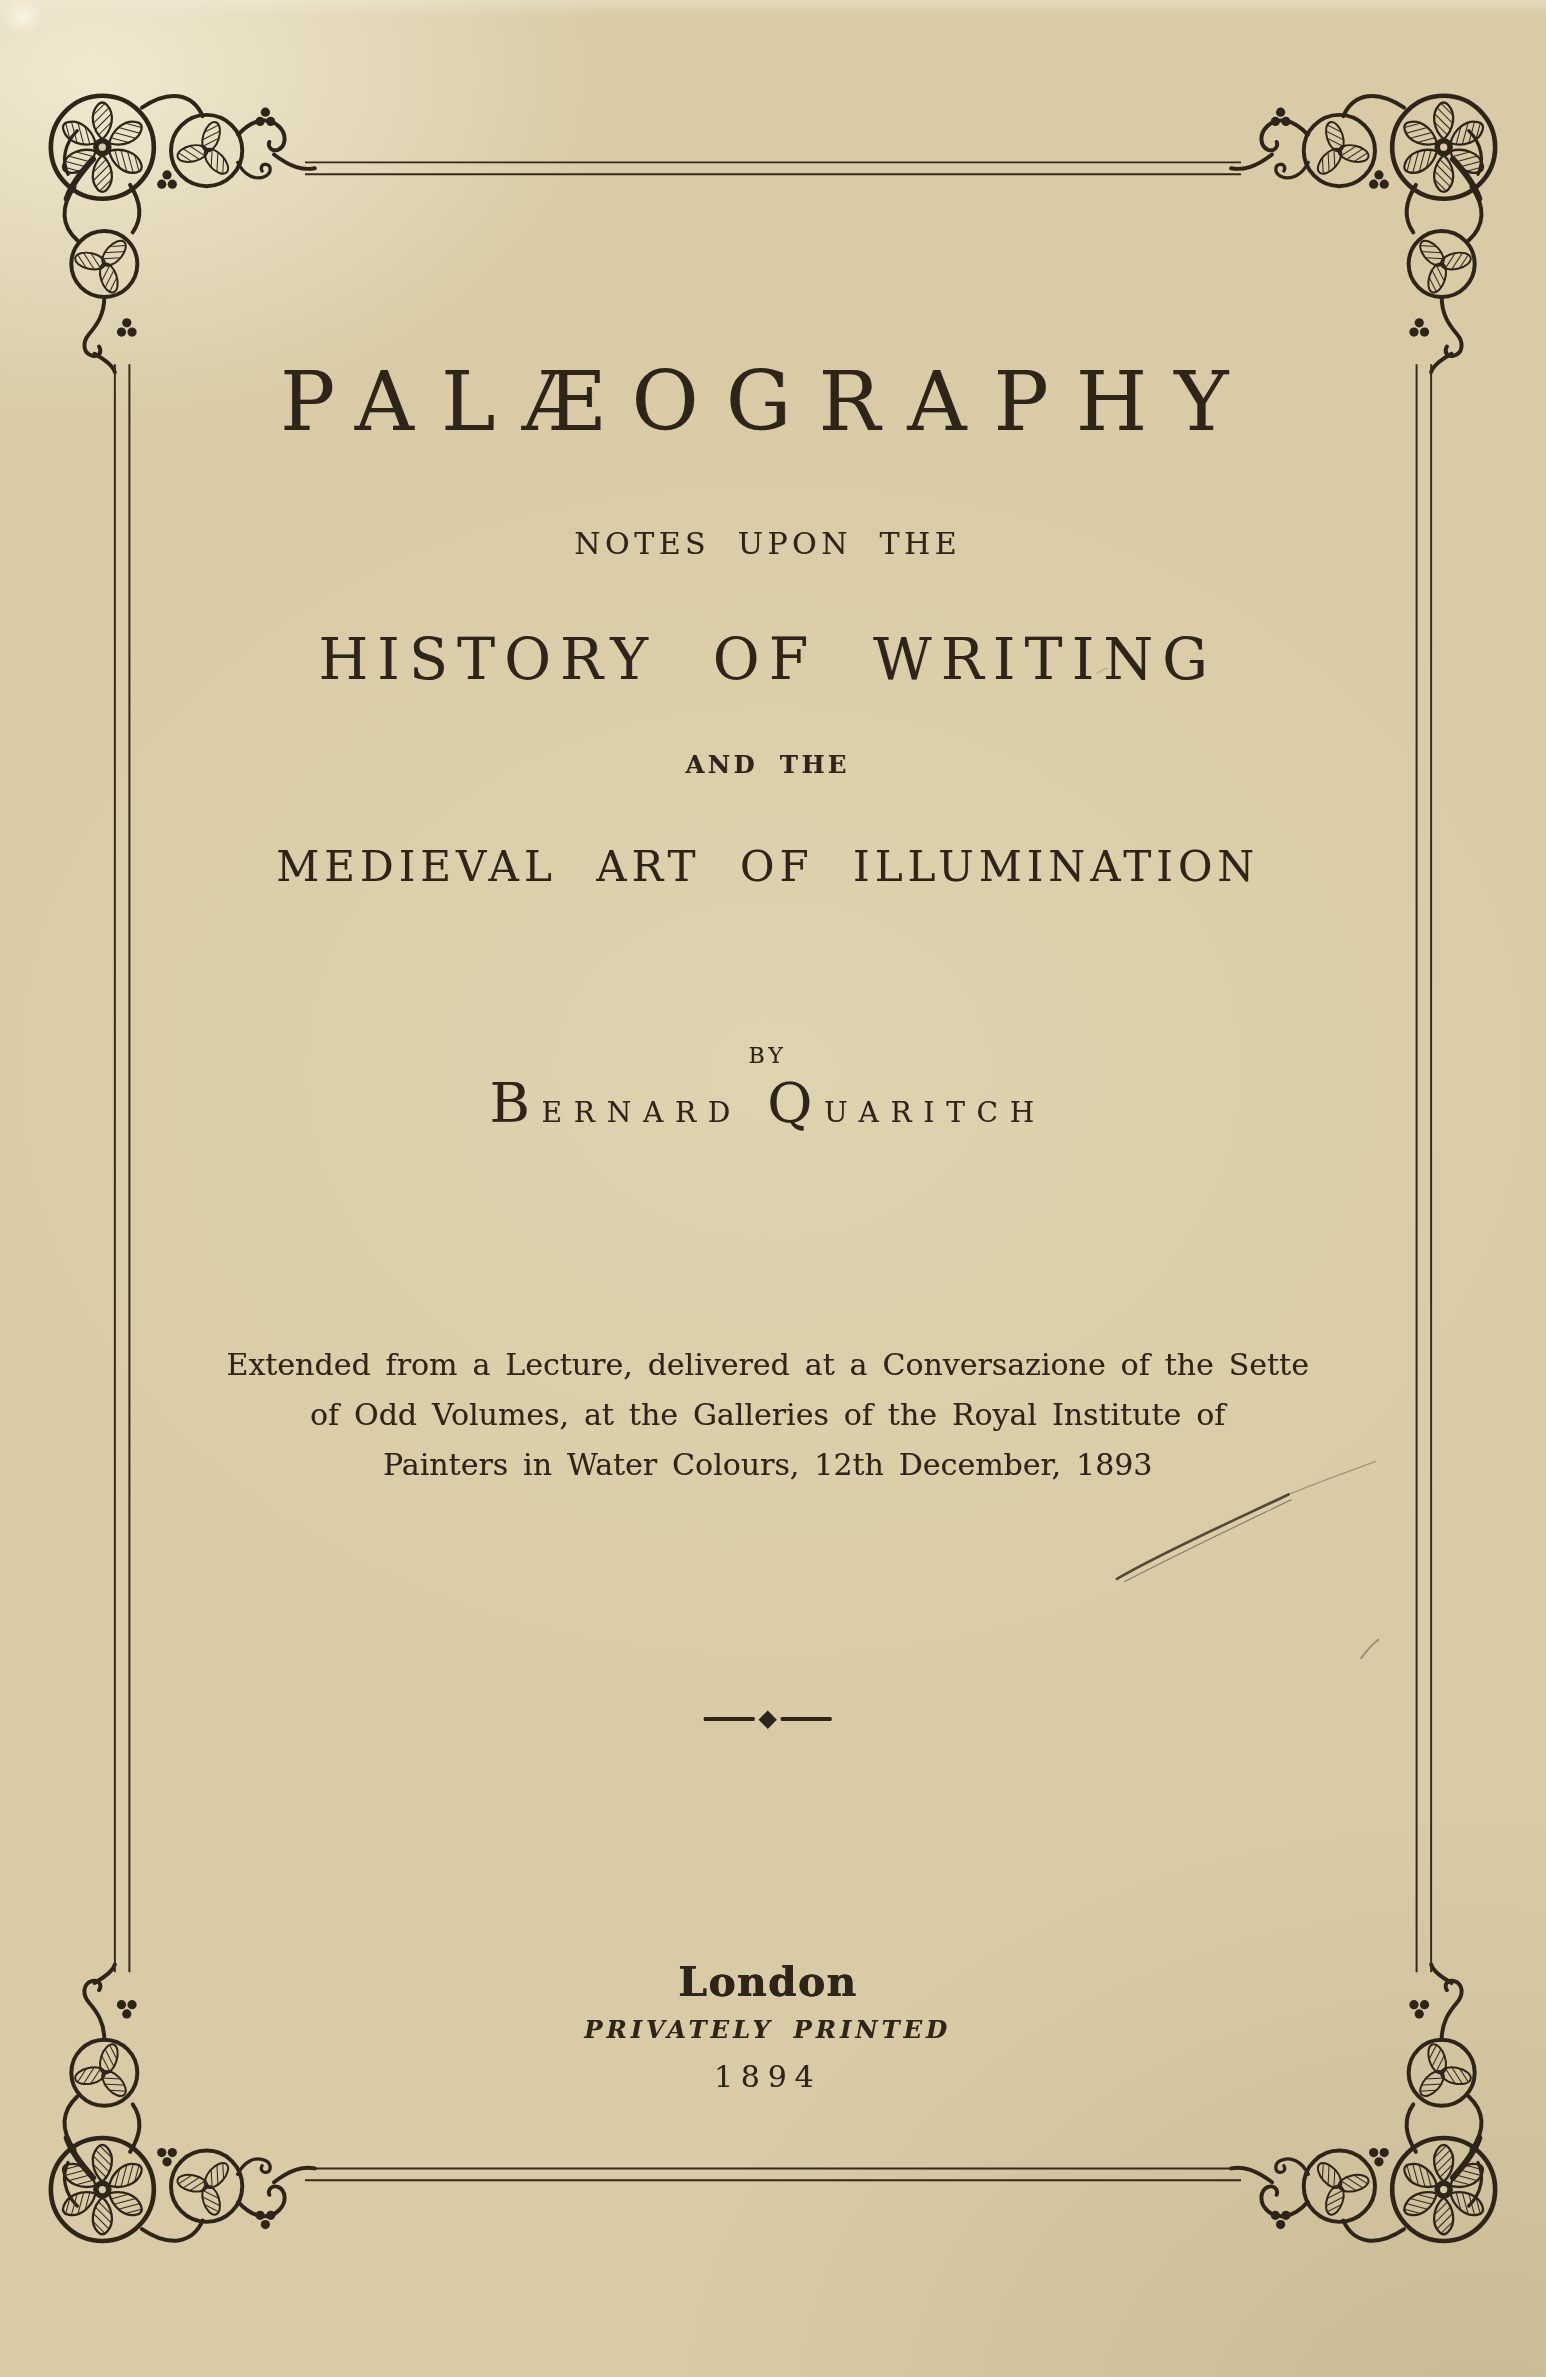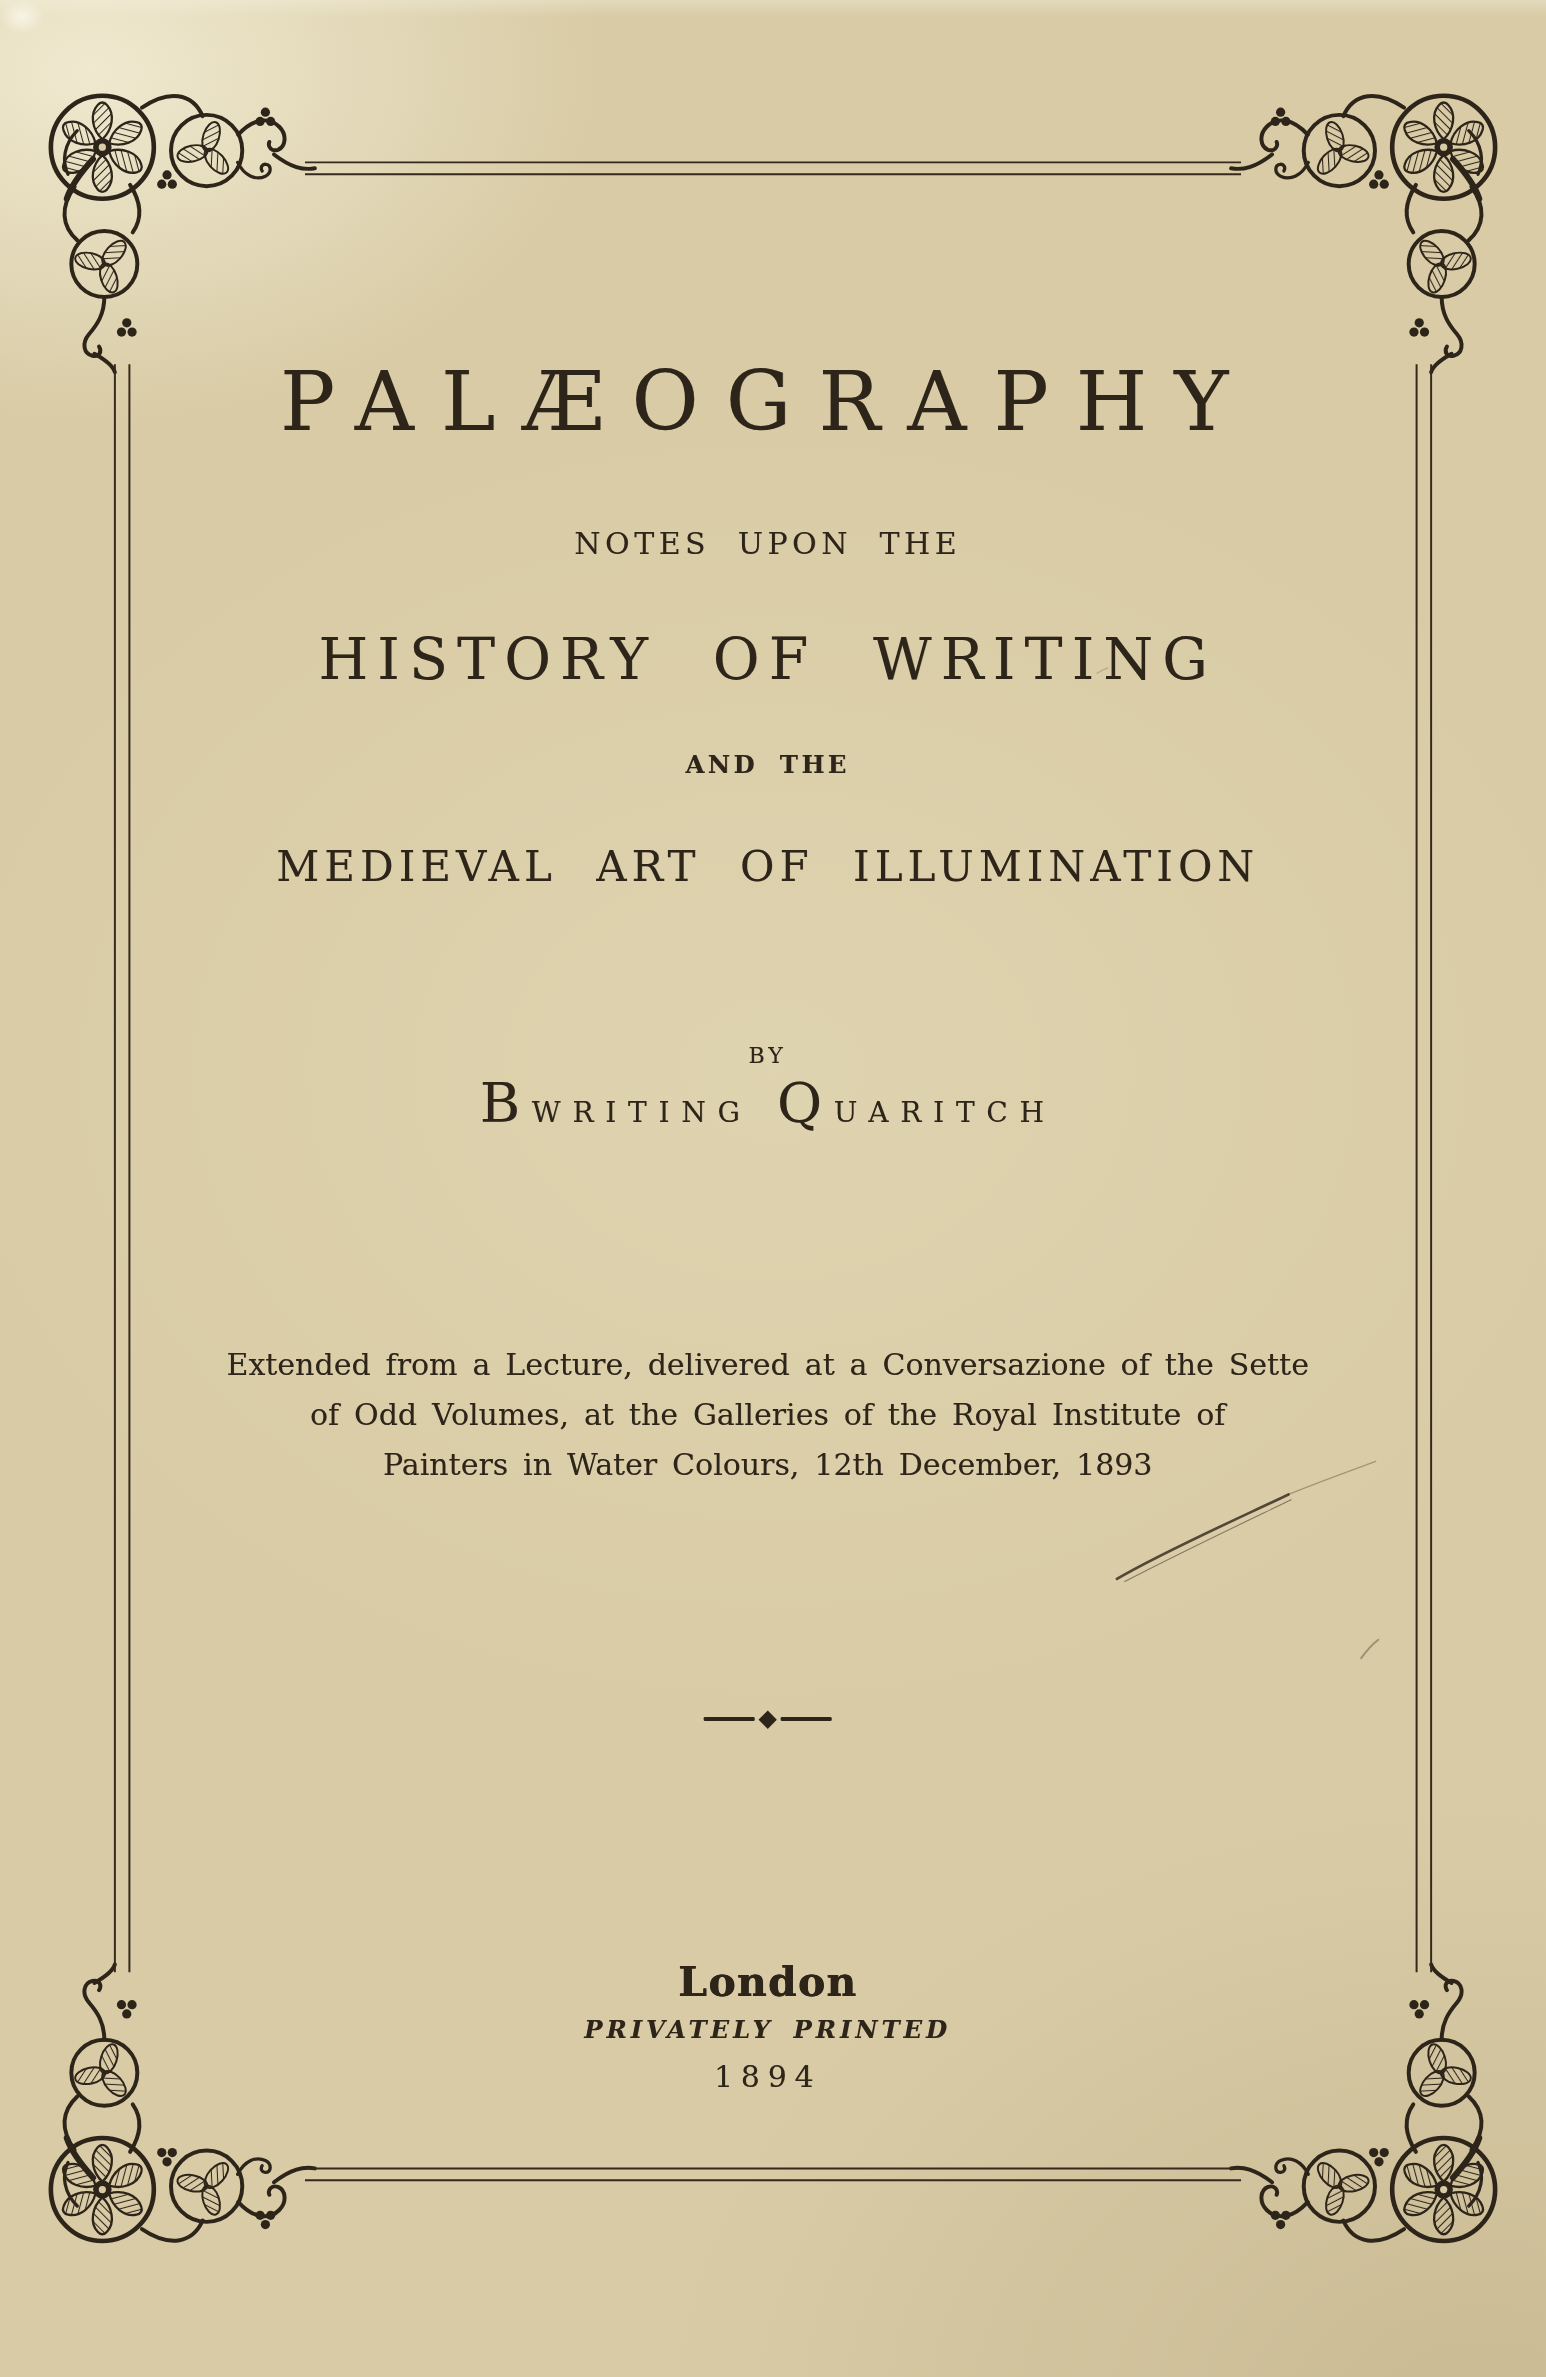--- a/index.html
+++ b/index.html
@@ -136,21 +136,21 @@
 
   <div class="tb t-history">HISTORY OF WRITING</div>
 
   <div class="tb t-andthe">AND THE</div>
 
   <div class="tb t-medieval">MEDIEVAL ART OF ILLUMINATION</div>
 
   <div class="tb t-by">BY</div>
 
   <div class="tb t-author">
-    <span class="word1"><span class="init">B</span><span>WRITING</span></span><span class="word2"><span class="init">Q</span><span>UARITCH</span></span>
+    <span class="word1"><span class="init">B</span><span>ERNARD</span></span><span class="word2"><span class="init">Q</span><span>UARITCH</span></span>
   </div>
 
   <div class="tb t-lecture">
     <span class="ln">Extended from a Lecture, delivered at a Conversazione of the Sette</span>
     <span class="ln">of Odd Volumes, at the Galleries of the Royal Institute of</span>
     <span class="ln">Painters in Water Colours, 12th December, 1893</span>
   </div>
 
   <div class="divider">
     <span class="rule"></span>

